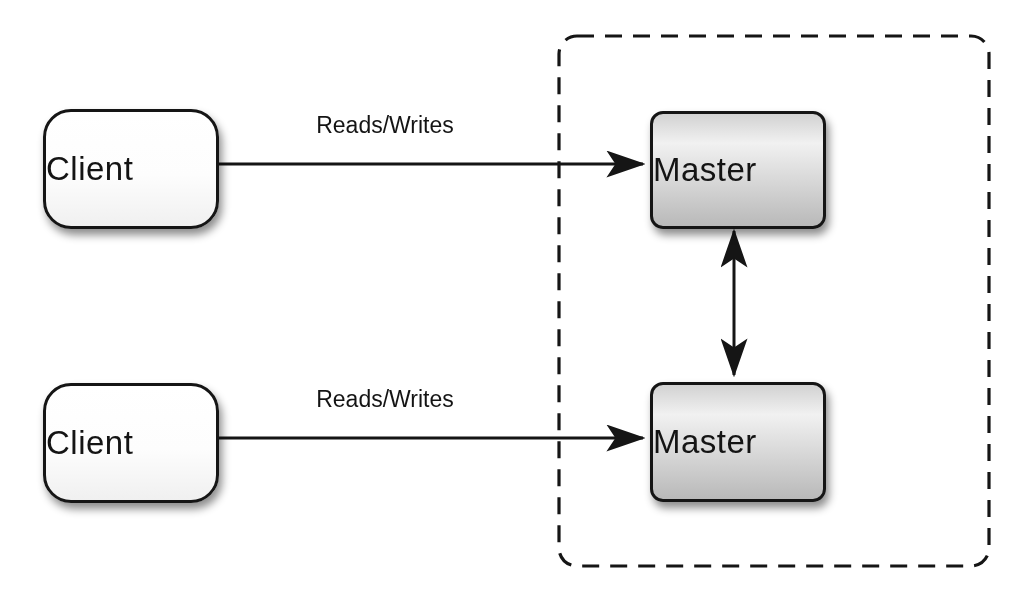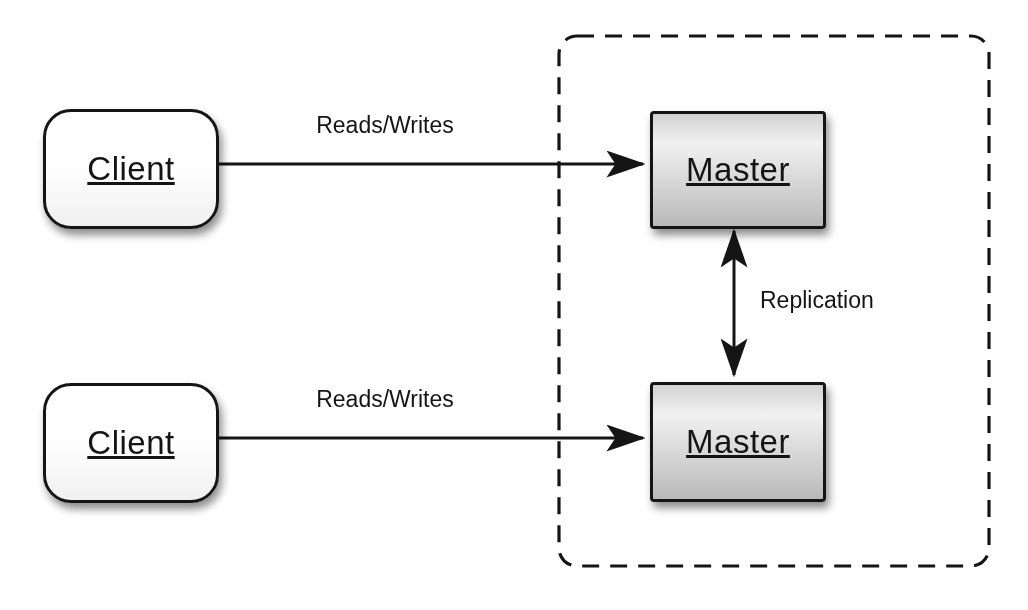--- a/index.html
+++ b/index.html
@@ -22,33 +22,32 @@
     top: 0;
     width: 1028px;
     height: 610px;
     z-index: 1;
   }
   .node {
     position: absolute;
     z-index: 2;
     display: flex;
     align-items: center;
-    justify-content: center;
+    justify-content: flex-start;
     border: 3px solid #151515;
     font-size: 33px;
     letter-spacing: 0.5px;
     box-shadow: 3px 6px 8px rgba(0, 0, 0, 0.45);
-    text-decoration: underline;
   }
   .node-client {
     border-radius: 28px;
     background: linear-gradient(180deg, #ffffff 0%, #fdfdfd 55%, #f0f0f0 100%);
   }
   .node-master {
-    border-radius: 4px;
+    border-radius: 13px;
     background: linear-gradient(180deg, #d2d2d2 0%, #f1f1f1 26%, #d6d6d6 62%, #b9b9b9 100%);
   }
   #node-client-1 { left: 43px;  top: 109px; width: 170px; height: 114px; }
   #node-client-2 { left: 43px;  top: 383px; width: 170px; height: 114px; }
   #node-master-1 { left: 650px; top: 111px; width: 170px; height: 112px; }
   #node-master-2 { left: 650px; top: 382px; width: 170px; height: 114px; }
   .edge-label {
     position: absolute;
     z-index: 3;
     font-size: 23px;
@@ -93,15 +92,14 @@
   </div>
 
   <div class="node node-master" id="node-master-2">
     <span>Master</span>
   </div>
 
   <div class="edge-label" id="edge-label-rw-1">Reads/Writes</div>
 
   <div class="edge-label" id="edge-label-rw-2">Reads/Writes</div>
 
-  <div class="edge-label" id="edge-label-replication">Replication</div>
 
 </div>
 
 </body></html>

